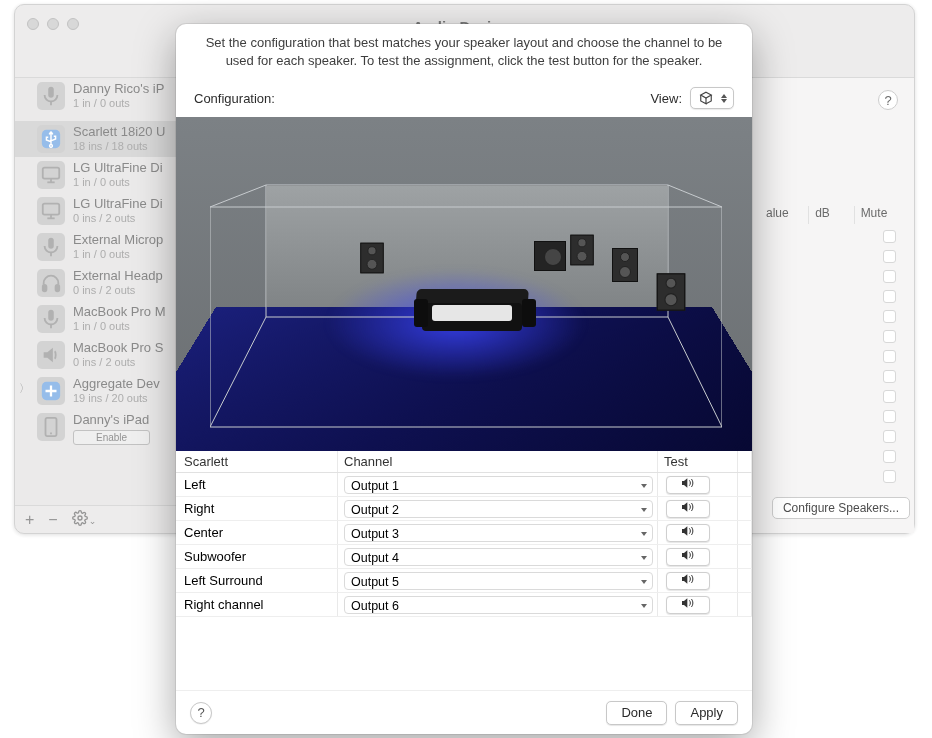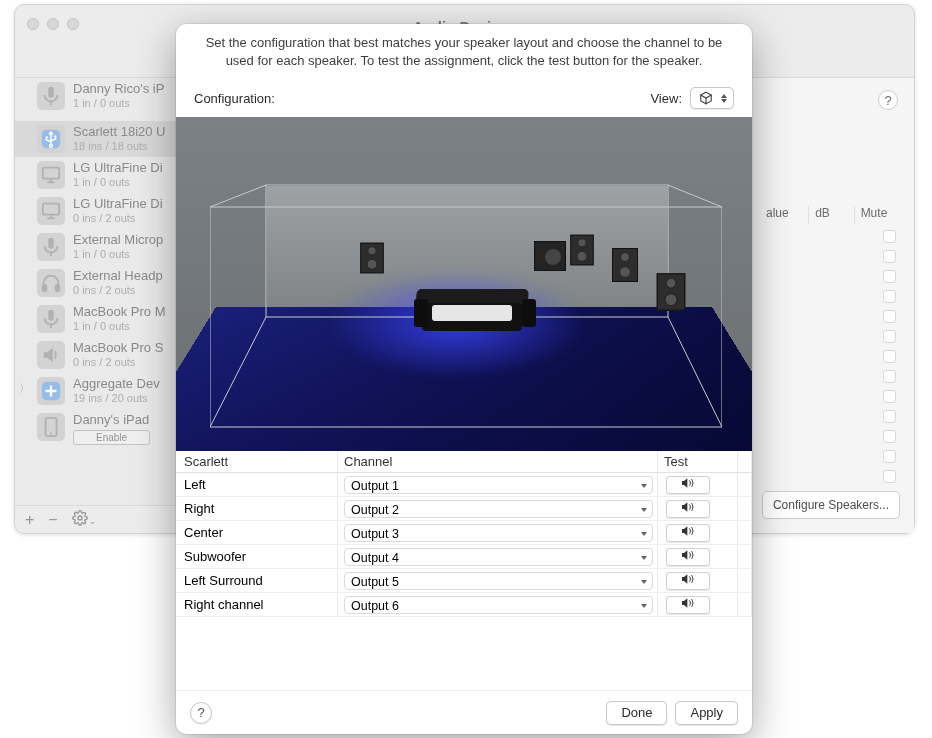--- a/index.html
+++ b/index.html
@@ -41,21 +41,21 @@
   }
 
   .right-pane {
     position:absolute; left:264px; top:72px; right:0; bottom:0;
     background:#f6f5f5; border-left:1px solid #d6d6d6; border-top:1px solid #d6d6d6;
   }
   .right-headers { position:absolute; top:128px; right:14px; left:480px; height:18px;
     display:flex; font-size:12px; color:#5a5a5a;}
   .right-headers .col { border-right:1px solid #dedede; padding-left:6px;}
   .configure-btn {
-    position:absolute; right:14px; bottom:14px; height:28px; padding:0 10px;
+    position:absolute; right:4px; bottom:14px; height:22px; padding:0 10px;
     border:1px solid #c8c8c8; border-radius:5px; background:#fff; font-size:12px; color:#3a3a3a;
   }
   .help-btn-bg {
     position:absolute; right:16px; top:12px; width:20px; height:20px;
     border:1px solid #c8c8c8; border-radius:50%; background:#fff;
     display:flex; align-items:center; justify-content:center; font-size:13px; color:#5a5a5a;
   }
   .mute-col { position:absolute; right:18px; top:152px; display:flex; flex-direction:column; gap:7px;}
   .mute-col span { width:13px; height:13px; border:1px solid #d4d4d4; border-radius:3px; background:#fff;}
 

